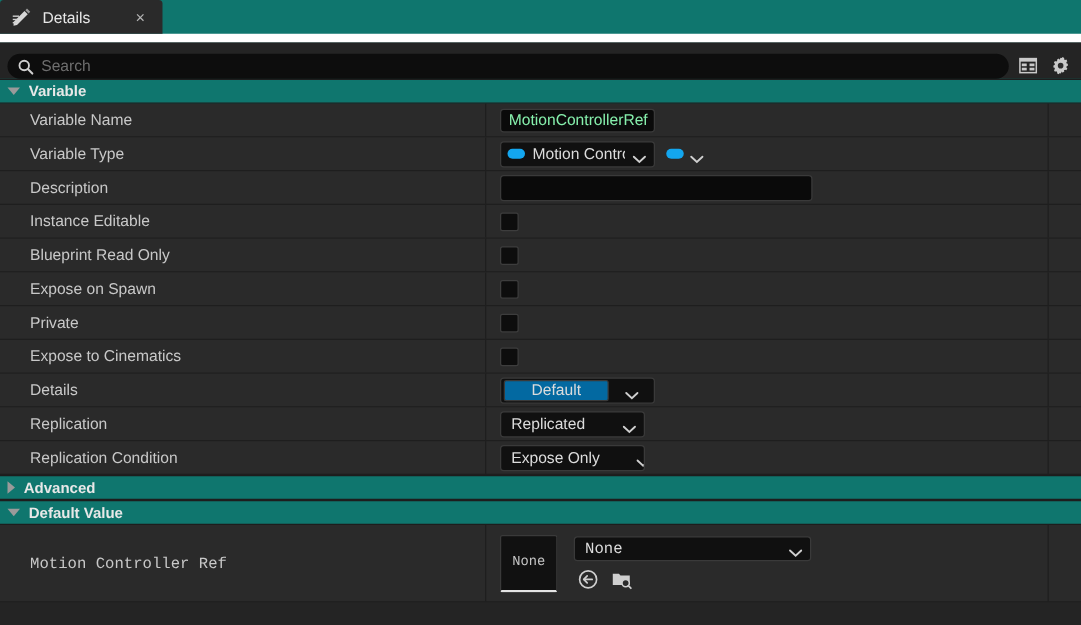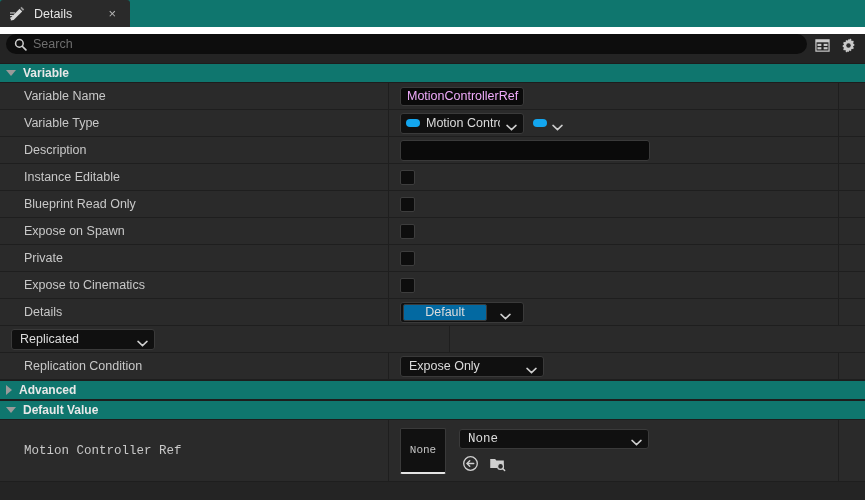--- a/index.html
+++ b/index.html
@@ -50,21 +50,21 @@
     line-height: 1;
     padding: 0 2px;
     cursor: pointer;
   }
 
   
   .searchrow {
     height: 29px;
     background: #242424;
     display: flex;
-    align-items: flex-start;
+    align-items: flex-end;
     padding: 0 6px;
     gap: 4px;
     box-sizing: border-box;
   }
   .searchbox {
     flex: 1;
     height: 20px;
     background: #0d0d0d;
     border-radius: 10px;
     display: flex;
@@ -157,21 +157,21 @@
   
   .textfield {
     height: 19px;
     background: #0a0a0a;
     border: 1px solid #3a3a3a;
     border-radius: 3px;
     display: flex;
     align-items: center;
     padding: 0 6px;
     box-sizing: border-box;
-    color: #f0abfc;
+    color: #86efac;
     font-size: 12.5px;
     white-space: nowrap;
     overflow: hidden;
   }
   .tf-name { width: 124px; }
   .tf-desc { width: 250px; height: 21px; }
 
   .checkbox {
     width: 15px; height: 15px;
     background: #0d0d0d;
@@ -190,21 +190,21 @@
     justify-content: space-between;
     padding: 0 6px 0 8px;
     box-sizing: border-box;
     color: #dcdcdc;
     font-size: 12.5px;
     gap: 6px;
     white-space: nowrap;
     overflow: hidden;
   }
   .combo-type { width: 124px; padding-left: 5px; }
-  .combo-repl { width: 144px; gap: 29px; }
+  .combo-repl { width: 116px; gap: 29px; }
   .combo-none { width: 190px; height: 20px; }
 
   .pill {
     width: 14px; height: 8px;
     border-radius: 4px;
     background: #13a6ef;
     flex: none;
   }
   .chev { width: 11px; height: 7px; flex: none; display:block; }
 
@@ -443,20 +443,23 @@
                 <path d="M1 1.4 L5.5 5.6 L10 1.4" fill="none" stroke="#cfcfcf" stroke-width="1.5" stroke-linecap="round"></path>
               </svg>
           </span>
         </div>
       </div>
     </div>
     <div class="cell-tail"></div>
   </div>
 
   <div class="row">
+    <div class="cell-name">
+      <span>Replication</span>
+    </div>
     <div class="cell-value">
       <div class="combo combo-repl">
         <span>Replicated</span>
         <span class="chev">
           <svg viewBox="0 0 11 7" width="11" height="7">
               <path d="M1 1.4 L5.5 5.6 L10 1.4" fill="none" stroke="#cfcfcf" stroke-width="1.5" stroke-linecap="round"></path>
             </svg>
         </span>
       </div>
     </div>

